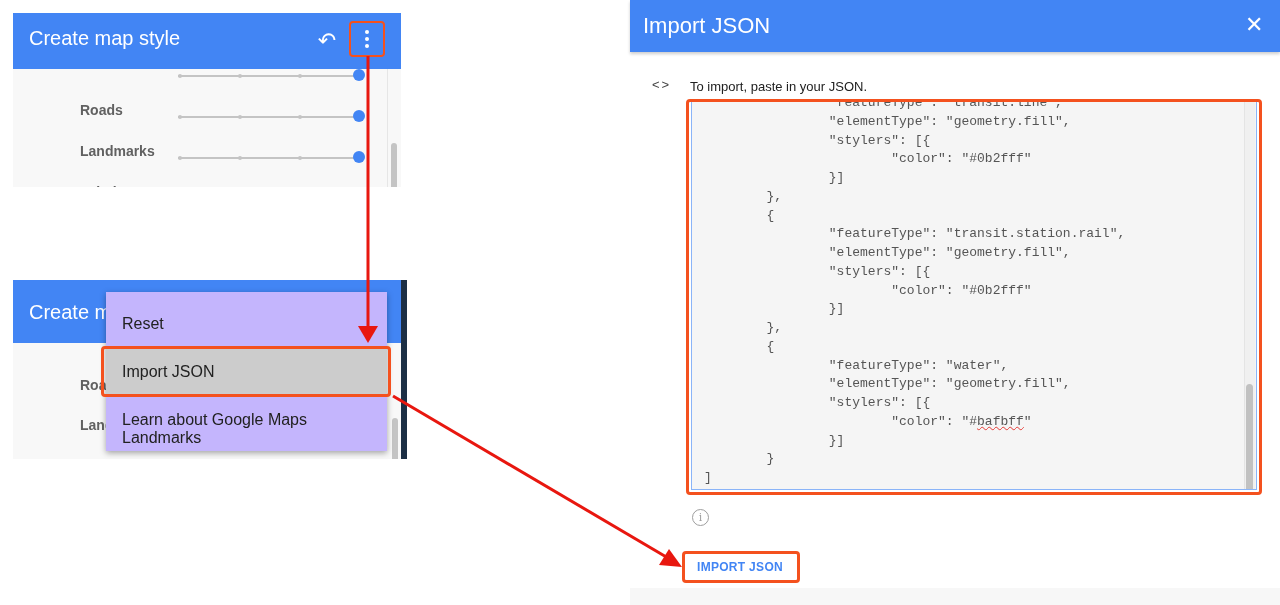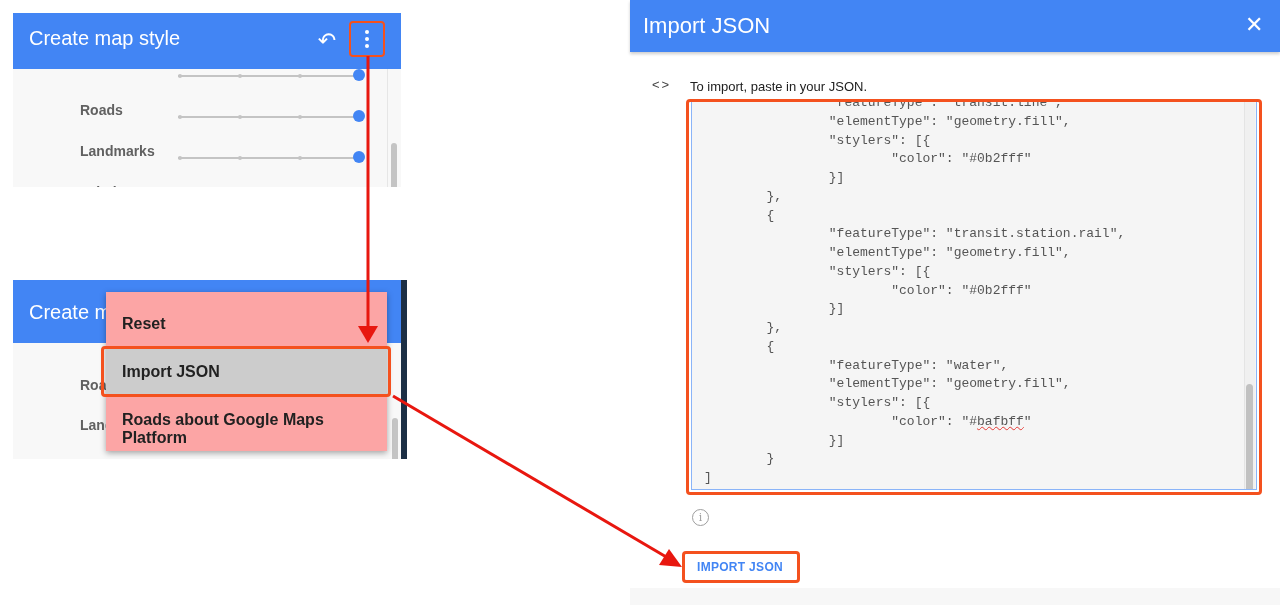--- a/index.html
+++ b/index.html
@@ -15,21 +15,21 @@
   .row{position:absolute;left:0;width:360px;height:20px;}
   .row-label{position:absolute;left:67px;top:0;font-size:14px;font-weight:bold;color:#616161;margin-top:36px;}
   .track{position:absolute;left:165px;top:9px;width:180px;height:2px;background:#c4c4c4;}
   .tick{position:absolute;top:-1px;width:4px;height:4px;border-radius:50%;background:#c4c4c4;}
   .knob{position:absolute;top:-6px;width:12px;height:12px;border-radius:50%;background:#4285f4;}
   .vscroll{position:absolute;width:6px;background:#c4c4c4;border-radius:3px;}
   .vtrack{position:absolute;width:1px;background:#e6e6e6;}
   
   .panel2{left:13px;top:280px;width:394px;height:179px;background:#f8f8f8;overflow:hidden;}
   .mapstrip{position:absolute;right:0;top:0;width:6px;height:100%;background:#1c2f45;}
-  .menu{position:absolute;left:106px;top:292px;width:281px;height:159px;background:#fca5a5;box-shadow:0 2px 6px rgba(0,0,0,0.35);font-weight:bold;}
+  .menu{position:absolute;left:106px;top:292px;width:281px;height:159px;background:#c4b5fd;box-shadow:0 2px 6px rgba(0,0,0,0.35);}
   .mi{position:absolute;left:0;width:281px;height:48px;font-size:16px;color:#212121;}
   .mi span{position:absolute;left:16px;top:15px;}
   .mi.sel{background:#cccccc;}
   .hl{position:absolute;border:3px solid #f4511e;border-radius:4px;box-sizing:border-box;}
   
   .dialog{left:630px;top:0;width:650px;height:605px;background:#fff;}
   .dhdr{position:absolute;left:0;top:0;width:650px;height:52px;background:#4285f4;box-shadow:0 2px 3px rgba(0,0,0,0.2);}
   .dtitle{position:absolute;left:13px;top:13px;font-size:22px;color:#fff;}
   .dclose{position:absolute;left:615px;top:12px;font-size:22px;color:#fff;}
   .code-icon{position:absolute;left:22px;top:77px;font-size:13px;color:#444;letter-spacing:2px;}
@@ -103,21 +103,21 @@
 </div>
 
 <div class="menu">
   <div class="mi" style="top:8px;">
     <span>Reset</span>
   </div>
   <div class="mi sel" style="top:56px;">
     <span>Import JSON</span>
   </div>
   <div class="mi" style="top:104px;">
-    <span>Roads about Google Maps Platform</span>
+    <span>Learn about Google Maps Landmarks</span>
   </div>
 </div>
 <div class="hl" style="left:101px;top:346px;width:290px;height:51px;"></div>
 
 <div class="abs dialog">
   <div class="dhdr">
     <span class="dtitle">Import JSON</span>
     <span class="dclose">✕</span>
   </div>
   <span class="code-icon">&lt;&gt;</span>

